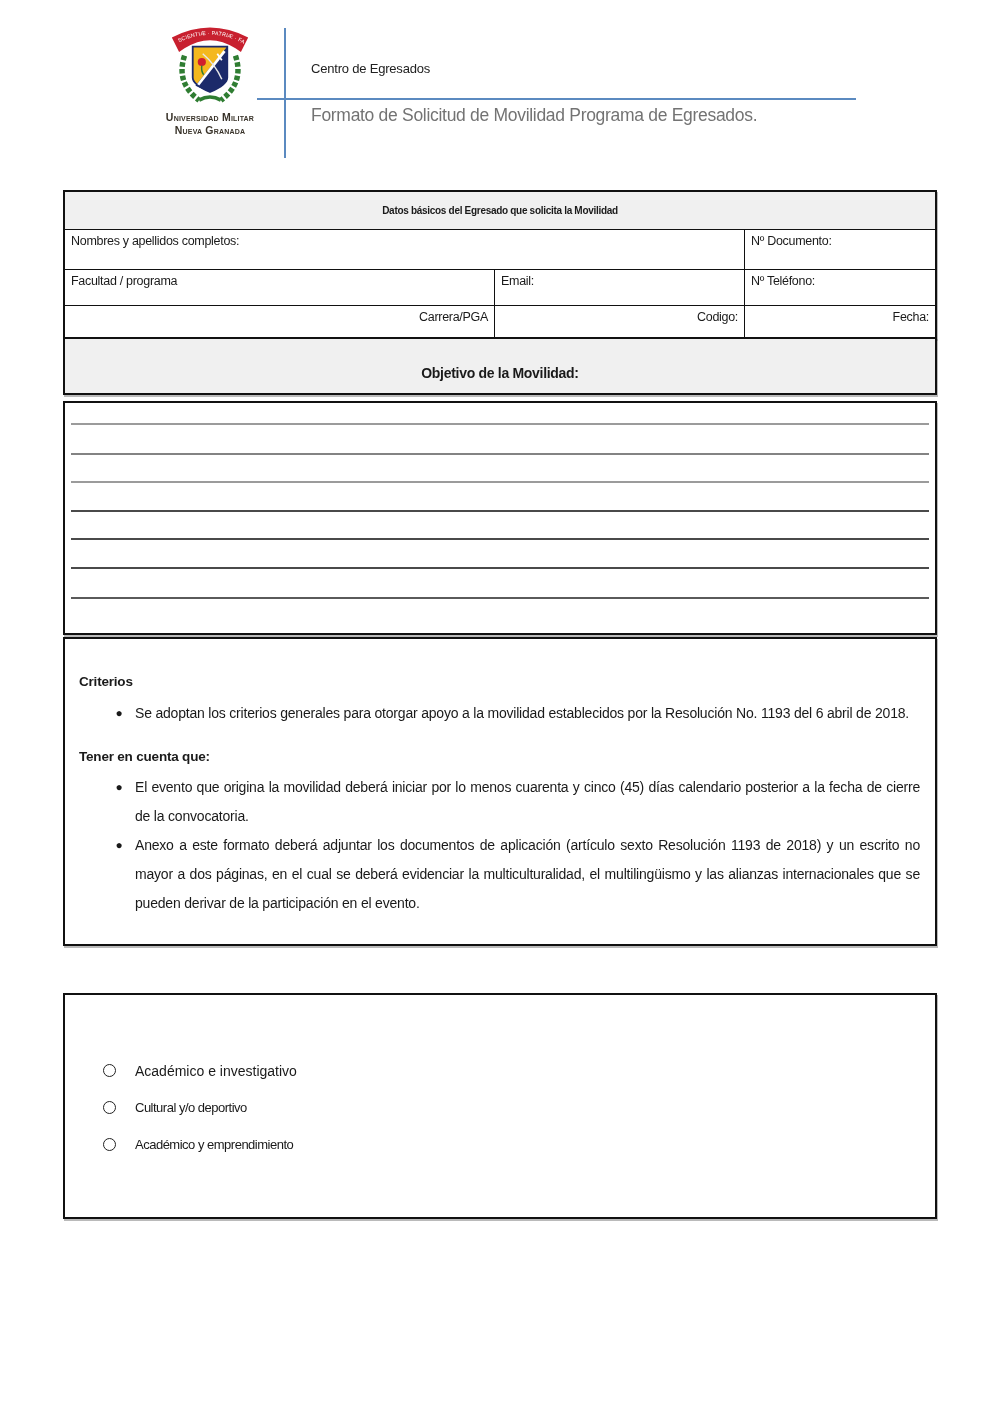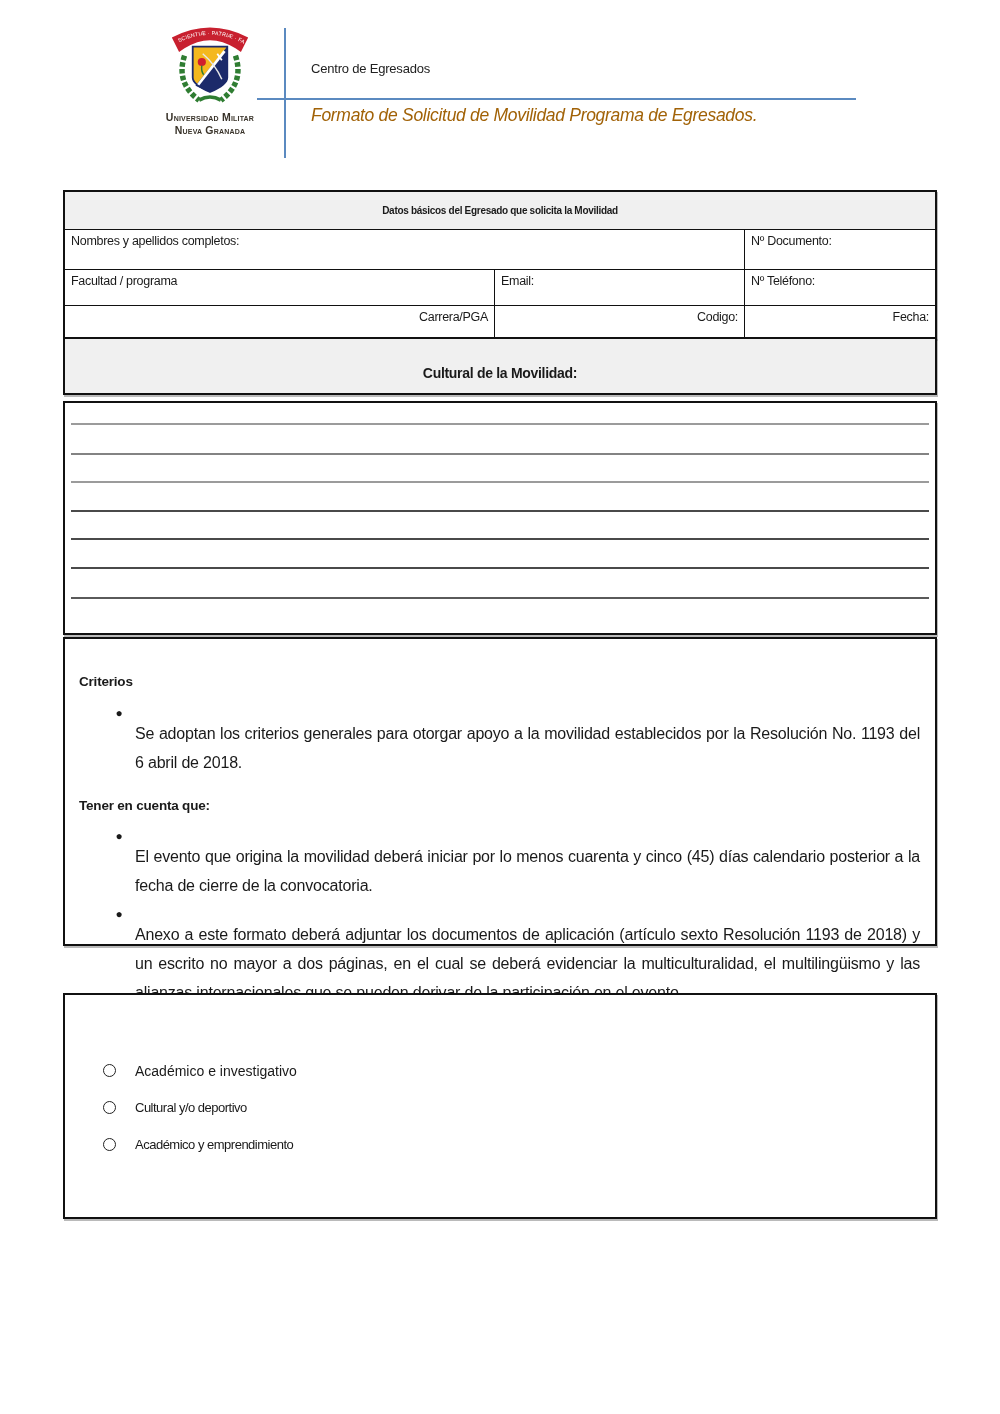--- a/index.html
+++ b/index.html
@@ -7,21 +7,21 @@
   .page { position:relative; width:1000px; height:1414px; background:#fff; overflow:hidden; }
 
   
   .crest { position:absolute; left:160px; top:12px; width:100px; height:100px; }
   .univ-name { position:absolute; left:143px; top:111px; width:134px; text-align:center;
                font-size:10.5px; font-weight:bold; line-height:1.25; color:#39332a;
                font-variant:small-caps; letter-spacing:0.2px; }
   .vline { position:absolute; left:284px; top:28px; width:2px; height:130px; background:#5b8ac0; }
   .hline { position:absolute; left:257px; top:98px; width:599px; height:2px; background:#5b8ac0; }
   .dept  { position:absolute; left:311px; top:61px; font-size:13px; color:#222; letter-spacing:-0.2px; }
-  .doc-title { position:absolute; left:311px; top:105px; font-size:17.5px; color:#a16207; letter-spacing:-0.3px;font-style:italic; }
+  .doc-title { position:absolute; left:311px; top:105px; font-size:17.5px; color:#737373; letter-spacing:-0.3px; }
 
   
   .box { position:absolute; left:63px; width:874px; border:2px solid #111;
          background:#fff; box-shadow:1px 2px 0 rgba(130,130,130,0.55); }
   .gray-head { background:#f0f0f0; display:flex; align-items:center; justify-content:center;
                font-weight:bold; font-size:14px; letter-spacing:-0.3px; }
 
   
   .tbl { top:190px; }
   .tbl-title { height:38px; background:#f0f0f0; border-bottom:1px solid #111;
@@ -46,22 +46,22 @@
   .wline:nth-child(6){ top:164px; background:#4a4a4a; height:1.5px; }
   .wline:nth-child(7){ top:194px; background:#5a5a5a; height:1.5px; }
 
   
   .criteria-box { top:637px; height:309px; padding:13px 12px; }
   .sec-h { font-weight:bold; font-size:13.5px; letter-spacing:-0.2px; }
   .h-criterios { margin:22px 0 10px 2px; }
   .h-tener { margin:21px 0 9px 2px; }
   .bullet-row { display:flex; padding-left:26px; }
   .dot { width:32px; text-align:center; line-height:29px; font-size:12px; }
-  .btext { flex:1; text-align:justify; line-height:29px; font-size:16px;
-           letter-spacing:-0.2px; padding-right:3px;margin-top:20px; }
+  .btext { flex:1; text-align:justify; line-height:29px; font-size:14px;
+           letter-spacing:-0.2px; padding-right:3px; }
 
   
   .mod-head { top:948px; height:40px; }
   .options-box { top:993px; height:226px; padding-top:57px; }
   .opt-row { display:flex; align-items:center; height:37px; padding-left:38px; cursor:default; }
   .radio { width:13px; height:13px; border:1.6px solid #222; border-radius:50%;
            background:#fff; margin-right:19px; flex:0 0 auto; }
   .opt-label { font-size:14px; }
   .opt-label.narrow { font-size:13px; letter-spacing:-0.5px; }
 </style>
@@ -115,21 +115,21 @@
       <div class="cell w-last">Nº Teléfono:</div>
     </div>
     <div class="tbl-row r3">
       <div class="cell w-c1">Carrera/PGA</div>
       <div class="cell w-c2">Codigo:</div>
       <div class="cell w-last">Fecha:</div>
     </div>
   </div>
 
   <div class="box gray-head obj-head">
-    <span>Cultural de la Movilidad:</span>
+    <span>Objetivo de la Movilidad:</span>
   </div>
 
   <div class="box lines-box">
     <div class="wline"></div>
     <div class="wline"></div>
     <div class="wline"></div>
     <div class="wline"></div>
     <div class="wline"></div>
     <div class="wline"></div>
     <div class="wline"></div>

